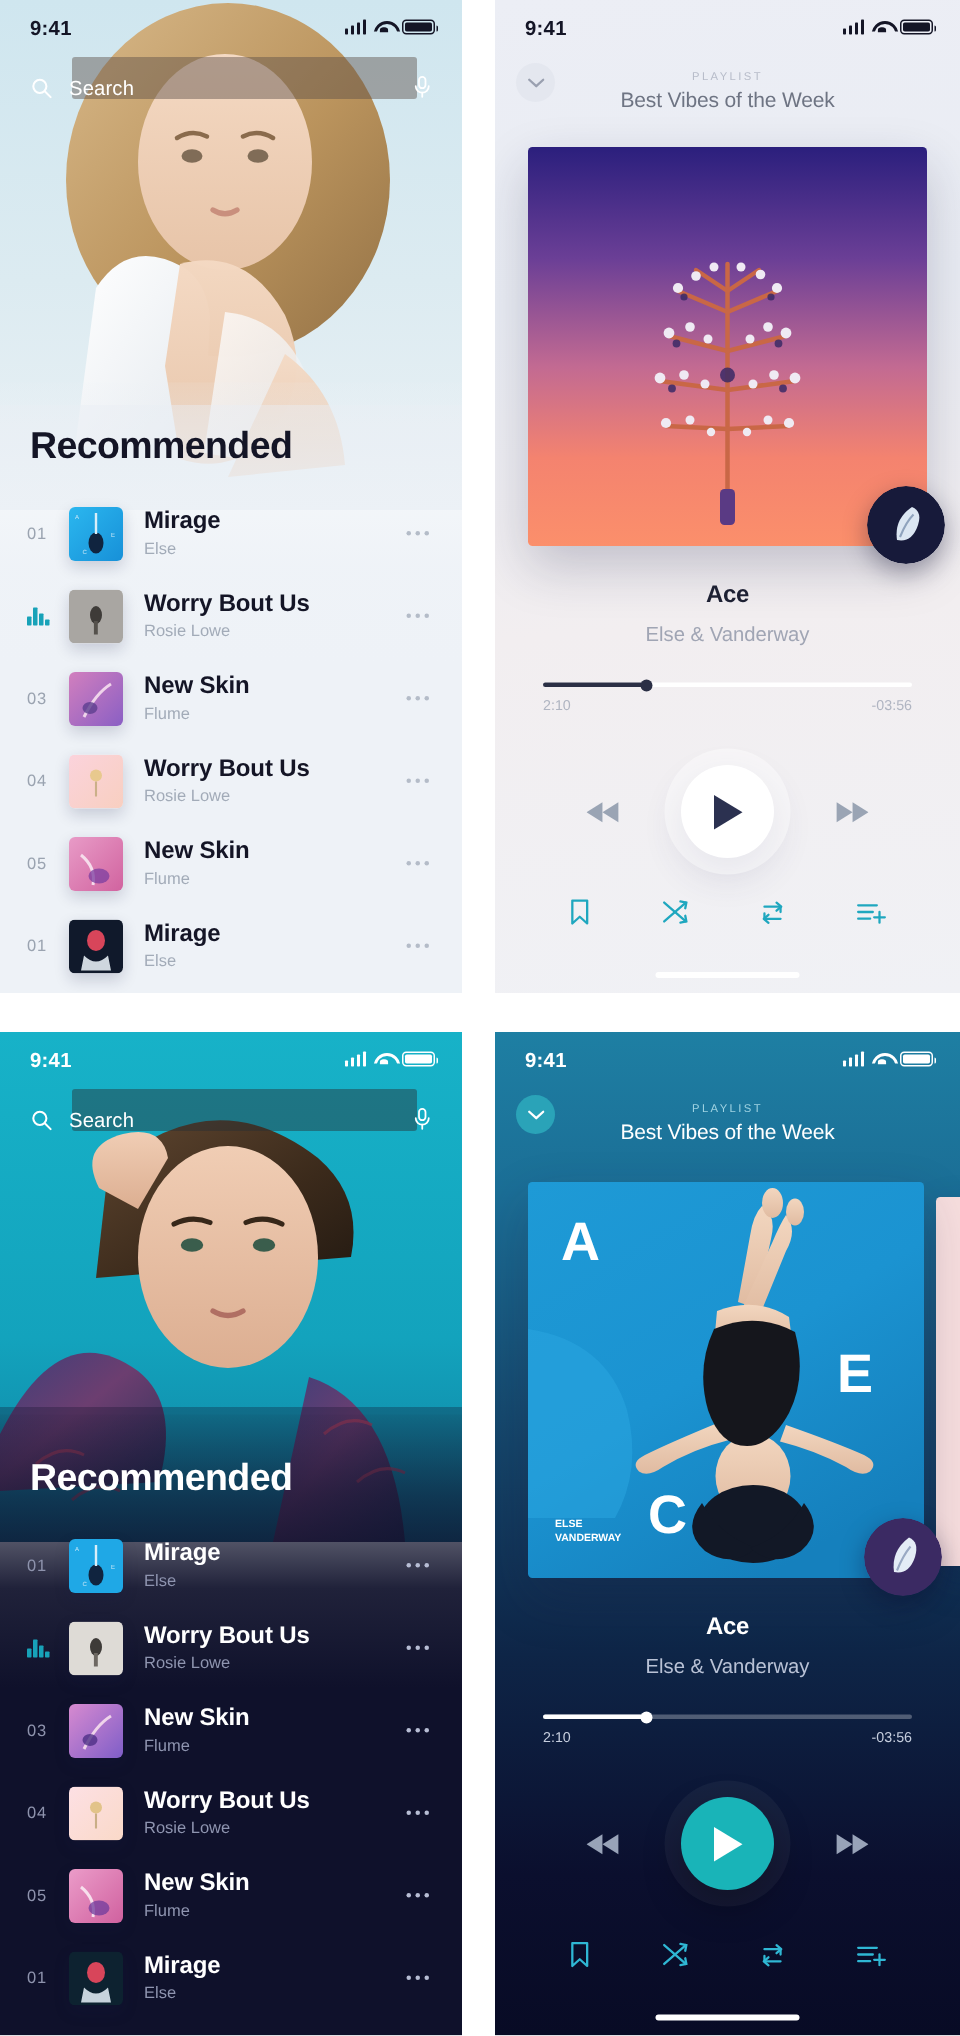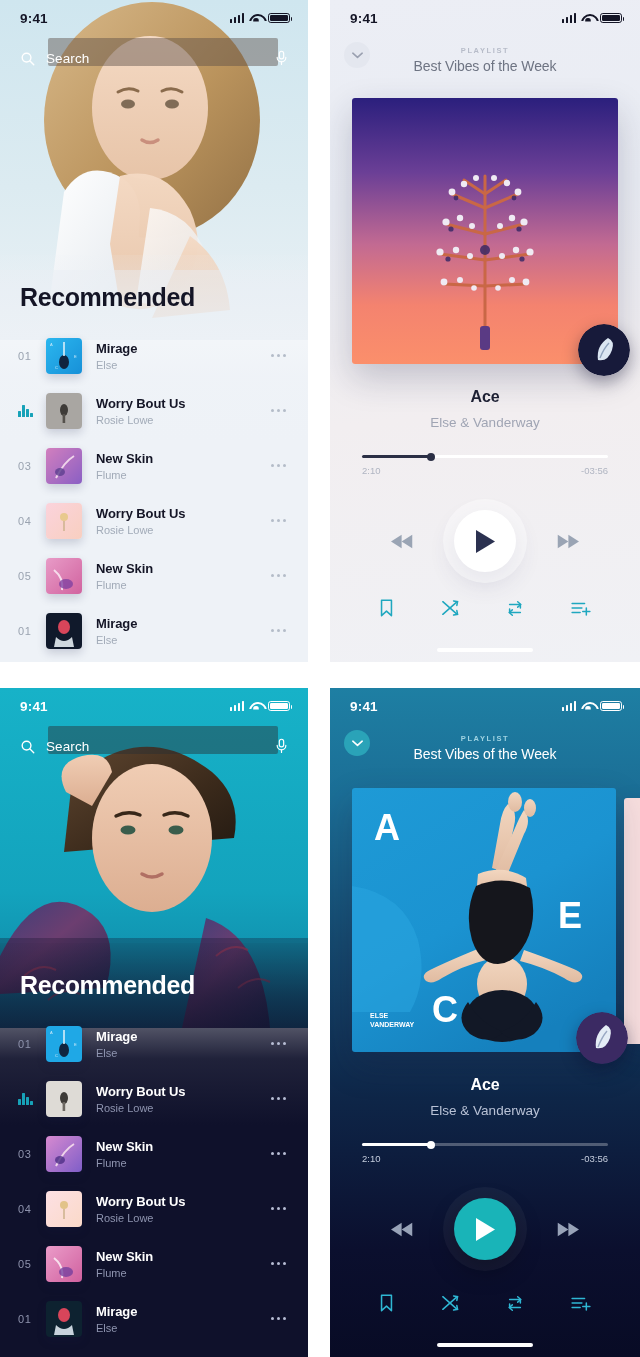--- a/index.html
+++ b/index.html
@@ -127,21 +127,21 @@
   .eq-bars i:nth-child(2) { height: 12px; }
   .eq-bars i:nth-child(3) { height: 8px; }
   .eq-bars i:nth-child(4) { height: 4px; }
 
   .cover {
     width: 36px; height: 36px; flex: none; border-radius: 4px;
     box-shadow: 0 4px 10px rgba(20,30,70,0.18);
     overflow: hidden; position: relative;
   }
   .track-meta { flex: 1; padding-left: 14px; min-width: 0; }
-  .track-title { font-size: 13px; font-weight: bold; letter-spacing: -0.1px; }
+  .track-title { font-size: 16px; font-weight: bold; letter-spacing: -0.1px; }
   .track-artist { font-size: 11px; margin-top: 3px; }
   #panel-light-list .track-title  { color: #141526; }
   #panel-light-list .track-artist { color: #a2abb8; }
   #panel-dark-list  .track-title  { color: #ffffff; }
   #panel-dark-list  .track-artist { color: #8f95b0; }
 
   .dots { display: flex; gap: 3px; padding-right: 4px; }
   .dots i { width: 3px; height: 3px; border-radius: 50%; display: block; }
   #panel-light-list .dots i { background: #b4bcc8; }
   #panel-dark-list  .dots i { background: #b7bdd4; }
@@ -161,21 +161,21 @@
     z-index: 5;
   }
   .collapse-btn {
     position: absolute; left: 14px; top: 4px;
     width: 26px; height: 26px; border-radius: 50%;
     display: flex; align-items: center; justify-content: center;
   }
   #panel-light-player .collapse-btn { background: #e4e7ef; }
   #panel-dark-player  .collapse-btn { background: #2aa3b8; }
   .player-head-text { text-align: center; }
-  .ph-kicker { font-size: 7.5px; letter-spacing: 1.6px; font-weight: bold; }
+  .ph-kicker { font-size: 7.5px; letter-spacing: 1.6px; font-weight: normal; }
   .ph-title  { font-size: 14px; margin-top: 3px; letter-spacing: -0.1px; }
   #panel-light-player .ph-kicker { color: #b7bcc9; }
   #panel-light-player .ph-title  { color: #6e7483; }
   #panel-dark-player  .ph-kicker { color: #9fd3e2; }
   #panel-dark-player  .ph-title  { color: #ffffff; }
 
   .art-wrap { position: absolute; left: 22px; top: 98px; width: 266px; height: 266px; }
   #panel-dark-player .art-wrap { top: 100px; width: 264px; height: 264px; }
   .art {
     position: absolute; inset: 0; border-radius: 3px; overflow: hidden;

